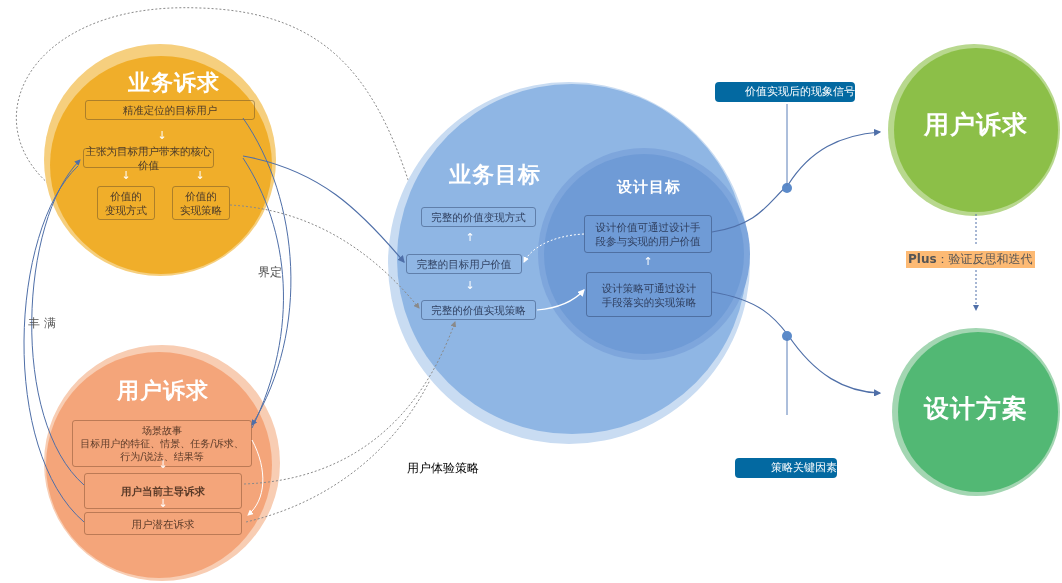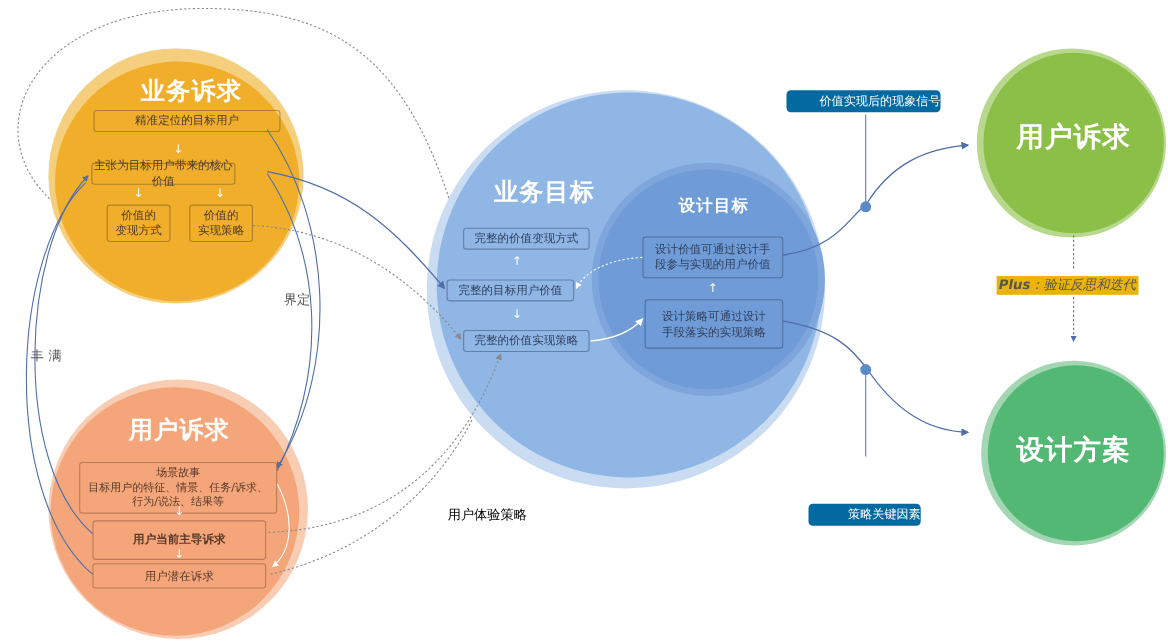--- a/index.html
+++ b/index.html
@@ -117,18 +117,18 @@
   <circle cx="787" cy="336" r="5" fill="#5b8ac9"></circle>
   <line x1="787" y1="338" x2="787" y2="415" stroke="#5b7fb8" stroke-width="1"></line>
 
   <line x1="976" y1="214" x2="976" y2="245" stroke="#4f6fa8" stroke-width="1" stroke-dasharray="2,2"></line>
   <line x1="976" y1="270" x2="976" y2="310" stroke="#4f6fa8" stroke-width="1" stroke-dasharray="2,2" marker-end="url(#arr)"></line>
 </svg>
 
 <div class="label" style="left:258px;top:264px;">界定</div>
 <div class="label" style="left:28px;top:315px;letter-spacing:4px;">丰满</div>
 <div class="label" style="left:407px;top:460px;color:#000000;">用户体验策略</div>
-<div class="label" style="left:906px;top:251px;background:#eab308;padding:0 2px;font-style:italic;">
+<div class="label" style="left:906px;top:251px;background:#fdba74;padding:0 2px;">
   <span style="font-weight:bold;color:#555;">Plus</span><span>：验证反思和迭代</span>
 </div>
 
 <div class="tag" style="left:715px;top:82px;width:140px;">价值实现后的现象信号</div>
 <div class="tag" style="left:735px;top:414px;width:102px;margin-top:44px;">策略关键因素</div>
 
 </body></html>

